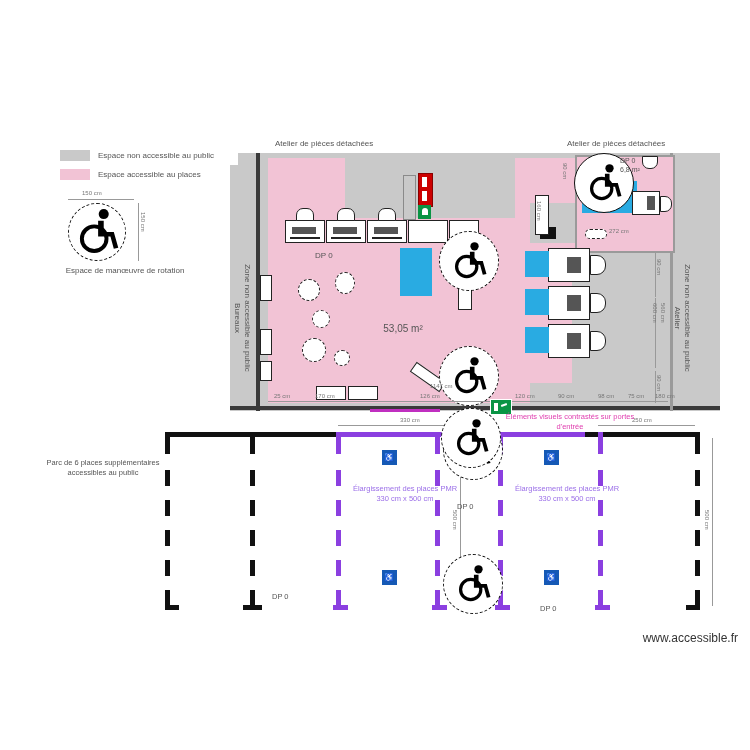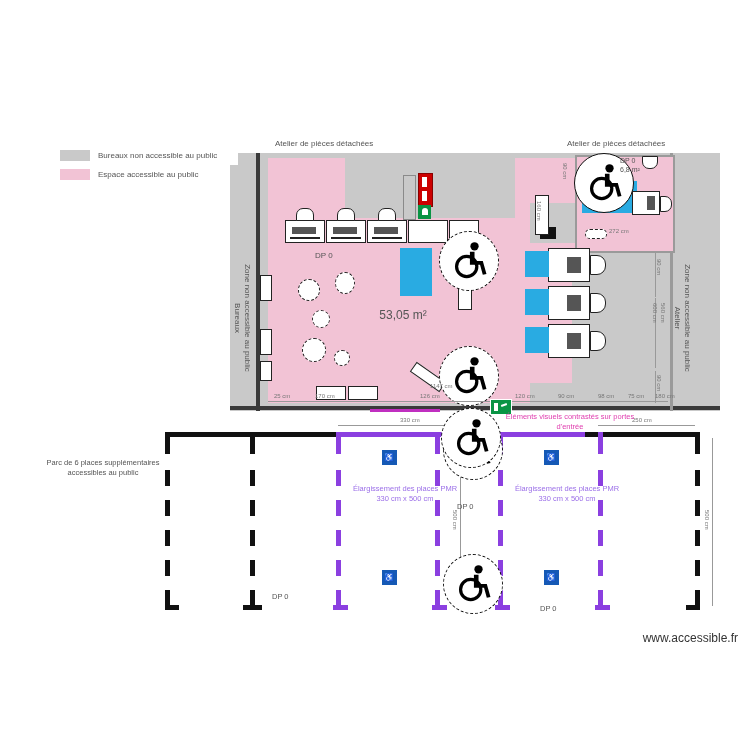--- a/index.html
+++ b/index.html
@@ -60,28 +60,42 @@
   #contrast-note{left:505px;top:412px;width:130px;font-size:7.5px;color:#E040B0;
       text-align:center;line-height:1.35;}
 </style>
 </head>
 <body>
 
 <div class="abs" id="legend">
 
   <div class="leg-row">
     <div class="leg-sw" style="background:#c9c9c9"></div>
-    <div class="leg-tx">Bureaux non accessible au public</div>
+    <div class="leg-tx">Espace non accessible au public</div>
   </div>
 
   <div class="leg-row">
     <div class="leg-sw" style="background:#f2c3d5"></div>
-    <div class="leg-tx">Espace accessible au public</div>
-  </div>
-
+    <div class="leg-tx">Espace accessible au places</div>
+  </div>
+
+  <div id="rot-wrap">
+    <div class="dimline-h" style="left:8px;top:9px;width:66px;"></div>
+    <div class="dim abs" style="left:22px;top:0px;">150 cm</div>
+    <div class="dimline-v" style="left:78px;top:13px;height:58px;"></div>
+    <div class="dim abs vert" style="left:86px;top:22px;">150 cm</div>
+    <div class="rot-circle">
+      <svg viewBox="0 0 100 100" width="56" height="56">
+        <circle cx="62" cy="18" r="9" fill="#000"></circle>
+        <path d="M52 30 L52 58 L74 58 L80 80 L88 78 L80 50 L62 50 L62 30 Z" fill="#000"></path>
+        <circle cx="45" cy="62" r="22" fill="none" stroke="#000" stroke-width="7"></circle>
+      </svg>
+    </div>
+    <div class="leg-cap abs" style="left:-5px;top:76px;">Espace de manœuvre de rotation</div>
+  </div>
 
 </div>
 
 <div class="abs" id="building">
 
   <div class="abs grey" style="left:0;top:10px;width:490px;height:258px;"></div>
   <div class="abs white" style="left:0;top:10px;width:8px;height:12px;"></div>
 
   <div class="abs pink" style="left:38px;top:15px;width:300px;height:245px;"></div>
   <div class="abs pink" style="left:300px;top:15px;width:145px;height:110px;"></div>
@@ -123,21 +137,21 @@
 
   <div class="abs" style="left:188px;top:30px;width:13px;height:32px;background:#C00;border:1px solid #800;">
     <div class="abs" style="left:3px;top:3px;width:5px;height:10px;background:#fff;"></div>
     <div class="abs" style="left:3px;top:17px;width:5px;height:10px;background:#fff;"></div>
   </div>
   <div class="abs" style="left:188px;top:62px;width:13px;height:14px;background:#0a9444;">
     <div class="abs" style="left:4px;top:3px;width:6px;height:7px;background:#fff;border-radius:3px 3px 0 0;"></div>
   </div>
   <div class="abs grey" style="left:173px;top:32px;width:13px;height:45px;border:1px solid #8a8a8a;box-sizing:border-box;"></div>
 
-  <div class="lbl-c abs" style="left:108px;top:165px;width:130px;font-size:12px;">53,05 m²</div>
+  <div class="lbl-c abs" style="left:108px;top:180px;width:130px;font-size:10px;">53,05 m²</div>
   <div class="lbl abs" style="left:85px;top:108px;font-size:8px;">DP 0</div>
 
   <div class="abs blue" style="left:170px;top:105px;width:32px;height:48px;"></div>
 
   <div class="abs ol" style="left:68px;top:136px;width:22px;height:22px;border-radius:50%;border-style:dashed;"></div>
   <div class="abs ol" style="left:105px;top:129px;width:20px;height:22px;border-radius:50%;border-style:dashed;"></div>
   <div class="abs ol" style="left:82px;top:167px;width:18px;height:18px;border-radius:50%;border-style:dashed;"></div>
   <div class="abs ol" style="left:72px;top:195px;width:24px;height:24px;border-radius:50%;border-style:dashed;"></div>
   <div class="abs ol" style="left:104px;top:207px;width:16px;height:16px;border-radius:50%;border-style:dashed;"></div>
 

